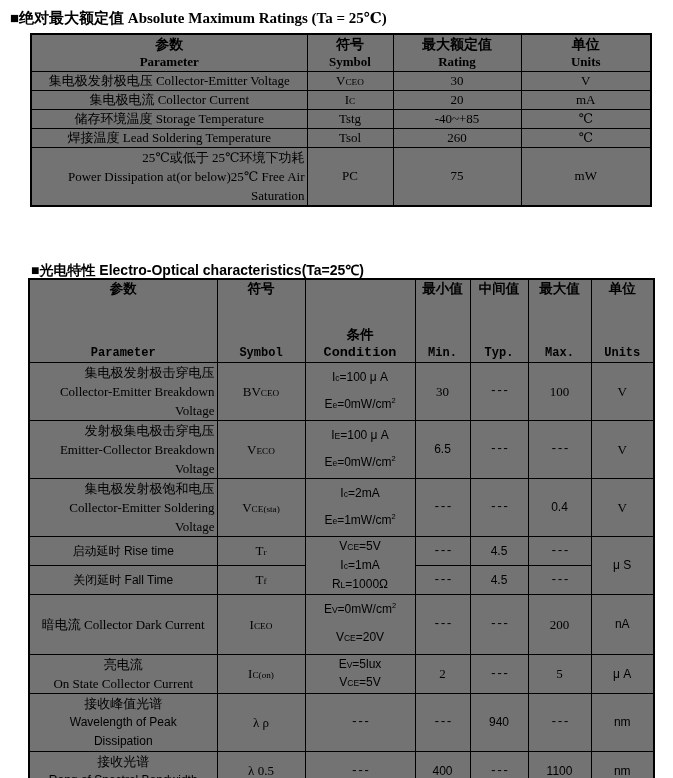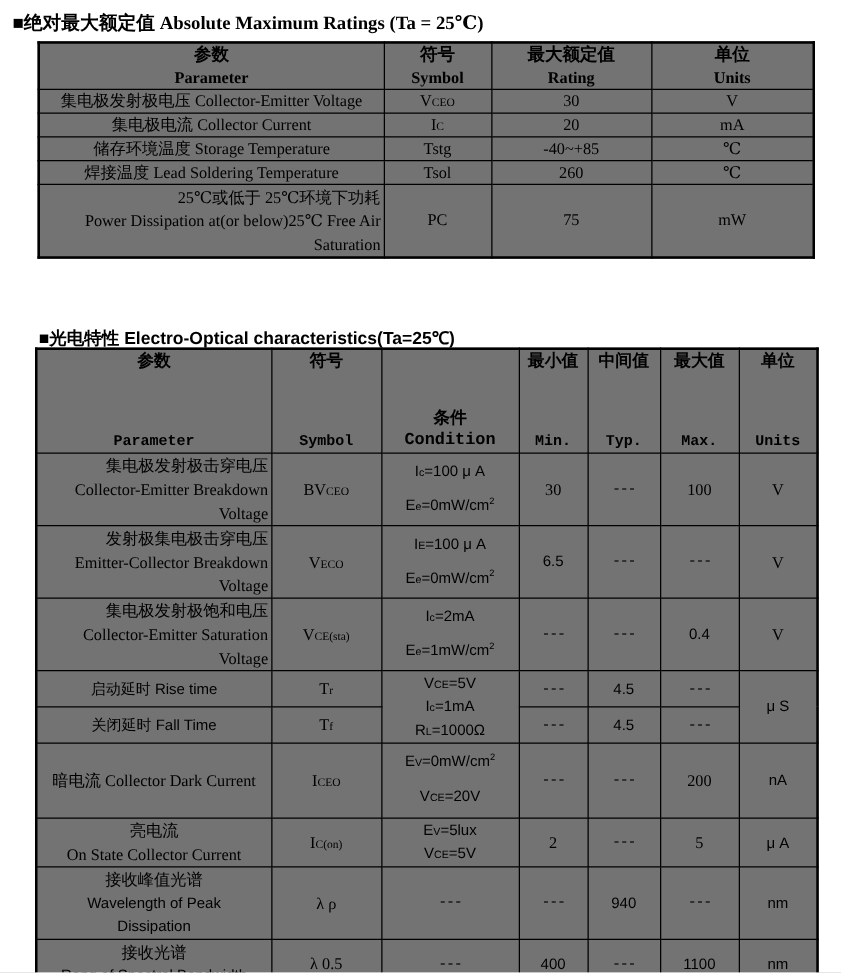--- a/index.html
+++ b/index.html
@@ -171,21 +171,21 @@
       </td>
       <td class="mono">6.5</td>
       <td class="dash">---</td>
       <td class="dash">---</td>
       <td>V</td>
     </tr>
 
     <tr style="height:57px">
       <td class="pl lh19">
         <div>集电极发射极饱和电压</div>
-        <div>Collector-Emitter Saturation</div>
+        <div>Collector-Emitter Soldering</div>
         <div>Voltage</div>
       </td>
       <td>V<span class="sub">CE(sta)</span></td>
       <td class="mono csp">
         <div>I<span class="sub">c</span>=2mA</div>
         <div>E<span class="sub">e</span>=1mW/cm<sup>2</sup></div>
       </td>
       <td class="dash">---</td>
       <td class="dash">---</td>
       <td class="mono">0.4</td>

